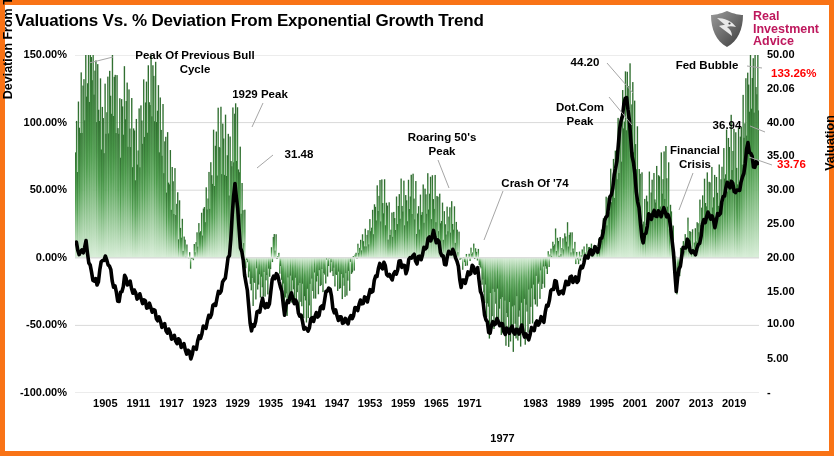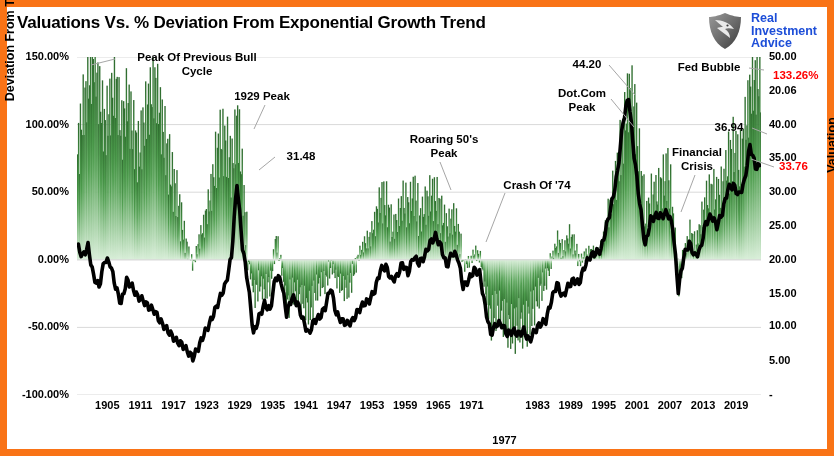--- a/index.html
+++ b/index.html
@@ -1,29 +1,29 @@
 <!DOCTYPE html>
 <html><head>
 <meta charset="utf-8">
 <style>
   html,body{margin:0;padding:0;background:#ffffff;}
   body{width:834px;height:456px;overflow:hidden;
        font-family:"Liberation Sans","DejaVu Sans",sans-serif;color:#000;}
   #chart-card{position:relative;width:834px;height:456px;box-sizing:border-box;
-              border:7px solid #f97316;background:#fff;}
+              border:5px solid #f97316;background:#fff;}
 
   
   #chart-title{position:absolute;left:10px;top:6px;font-size:17px;font-weight:bold;
                letter-spacing:-0.2px;white-space:nowrap;}
 
   
   #brand-logo{position:absolute;right:10px;top:4px;display:flex;align-items:center;gap:6px;}
   #brand-logo .mark{width:40px;height:40px;}
   #brand-logo .brand-text{font-size:12.5px;font-weight:bold;line-height:12.6px;
-                          color:#1d4ed8;text-align:left;}
+                          color:#be185d;text-align:left;}
 
   
   #plot-area{position:absolute;left:70px;top:50px;width:684px;height:338px;}
   #plot-svg{position:absolute;left:0;top:0;}
   .tick-left{position:absolute;width:62px;text-align:right;font-size:11px;
              font-weight:bold;white-space:nowrap;}
   .tick-right{position:absolute;left:762px;text-align:left;font-size:11px;
               font-weight:bold;white-space:nowrap;}
   .tick-x{position:absolute;top:392px;font-size:11px;font-weight:bold;
           text-align:center;white-space:nowrap;transform:translateX(-50%);}
@@ -892,21 +892,21 @@
   </div>
 
   <div id="annot-layer">
       <div class="annot" style="left: 110px; top: 44px; width: 160px;">Peak Of Previous Bull
 Cycle</div>
       <div class="annot" style="left: 212px; top: 83px; width: 86px;">1929 Peak</div>
       <div class="annot" style="left: 272px; top: 143px; width: 44px;">31.48</div>
       <div class="annot" style="left: 394px; top: 126px; width: 86px;">Roaring 50's
 Peak</div>
       <div class="annot" style="left: 484px; top: 172px; width: 92px;">Crash Of '74</div>
-      <div class="annot" style="left: 539px; top: 80px; width: 72px;">Dot.Com
+      <div class="annot" style="left: 539px; top: 96px; width: 72px;">Dot.Com
 Peak</div>
       <div class="annot" style="left: 558px; top: 51px; width: 44px;">44.20</div>
       <div class="annot" style="left: 654px; top: 139px; width: 72px;">Financial
 Crisis</div>
       <div class="annot" style="left: 700px; top: 114px; width: 44px;">36.94</div>
       <div class="annot" style="left: 663px; top: 54px; width: 78px;">Fed Bubble</div>
       <div class="annot red" style="left: 766px; top: 62px; text-align: right;">133.26%</div>
       <div class="annot red" style="left: 772px; top: 153px; text-align: left;">33.76</div>
     </div>
 

